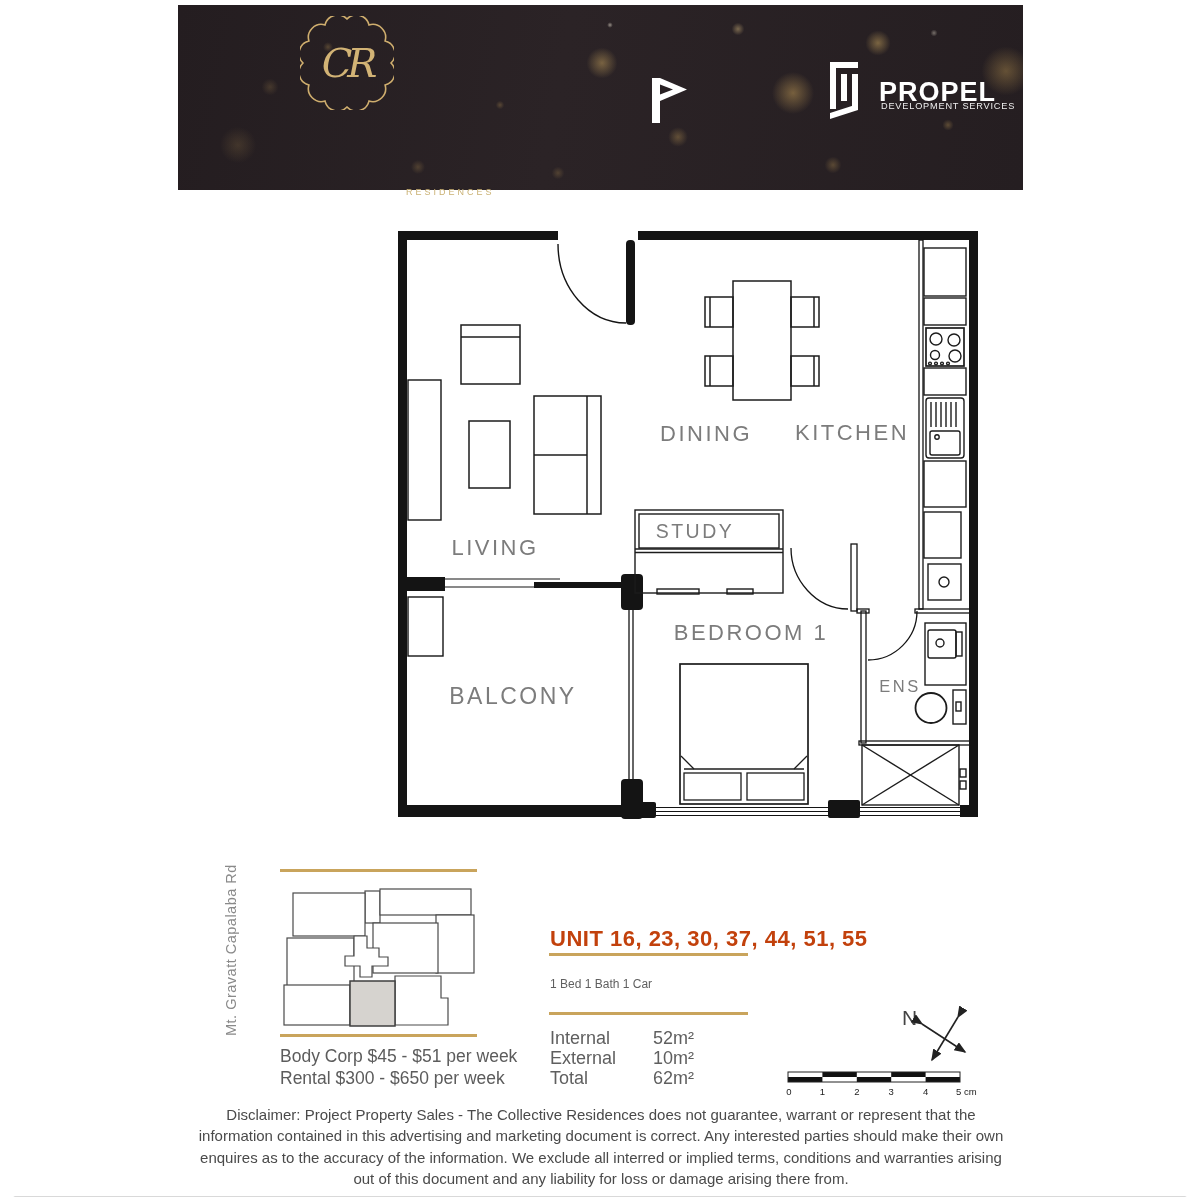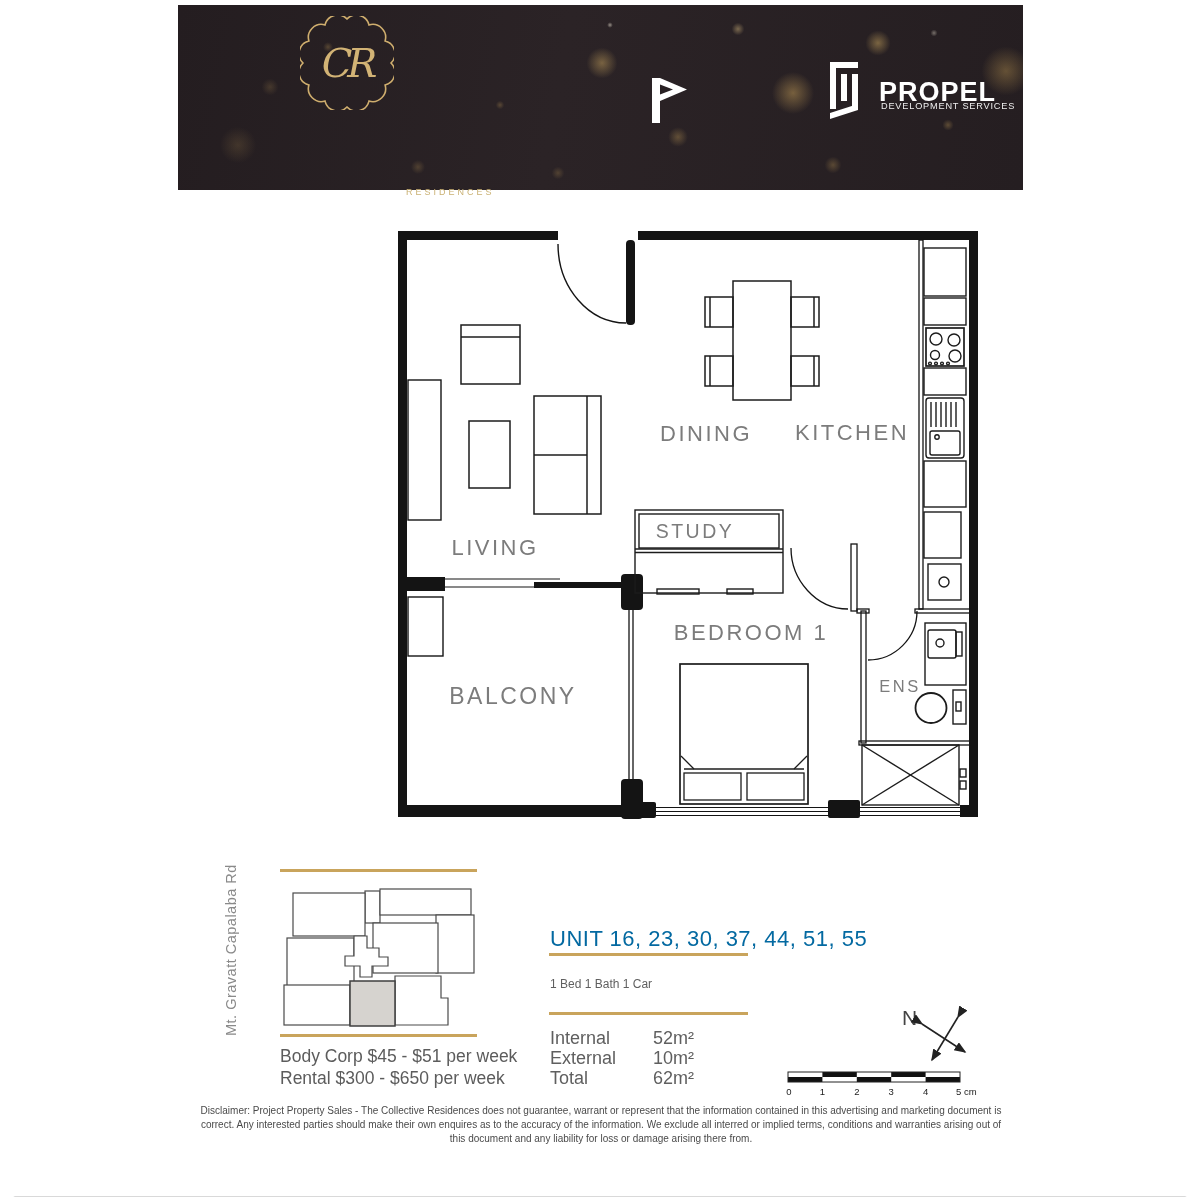--- a/index.html
+++ b/index.html
@@ -36,28 +36,28 @@
     font-size:17.5px;line-height:16.5px;letter-spacing:.4px;}
   
   #planSvg{position:absolute;left:395px;top:228px;}
   .roomLabel{fill:#7c7c7c;font-family:"Liberation Sans",sans-serif;letter-spacing:2.5px;}
   
   .goldRule{position:absolute;background:#c9a45c;}
   #roadLabel{position:absolute;left:151px;top:948px;width:160px;text-align:center;
     transform:rotate(-90deg);color:#8a8a8a;font-size:14.5px;letter-spacing:.5px;white-space:nowrap;}
   #pricing{position:absolute;left:280px;top:1045px;color:#5c5c5c;font-size:17.5px;line-height:22px;}
   
-  #unitTitle{position:absolute;left:550px;top:926px;color:#0369a1;font-size:22px;letter-spacing:.5px;white-space:nowrap;}
+  #unitTitle{position:absolute;left:550px;top:926px;color:#c2410c;font-size:22px;letter-spacing:.5px;white-space:nowrap;font-weight:bold;}
   #unitConfig{position:absolute;left:550px;top:977px;color:#5f5f5f;font-size:12px;}
   #areaTable{position:absolute;left:550px;top:1028px;color:#5f5f5f;font-size:18px;}
   .areaRow{display:flex;height:20px;line-height:20px;align-items:center;}
   .areaRow .al{width:103px;}
   
   #disclaimer{position:absolute;left:195px;top:1104px;width:812px;text-align:center;
-    color:#4a4a4a;font-size:10px;line-height:1.42;}
+    color:#4a4a4a;font-size:15px;line-height:1.42;}
   #bottomRule{position:absolute;left:0;top:1196px;width:1200px;height:1px;background:#d9d9d9;}
 </style>
 </head>
 <body>
 
 <div id="page">
 
   <div id="banner">
     <svg width="94" height="94" style="position:absolute;left:122px;top:11px;">
       <path d="M91,47 A13,13 0 0 1 85.1,69 A13,13 0 0 1 69,85.1 A13,13 0 0 1 47,91 A13,13 0 0 1 25,85.1

